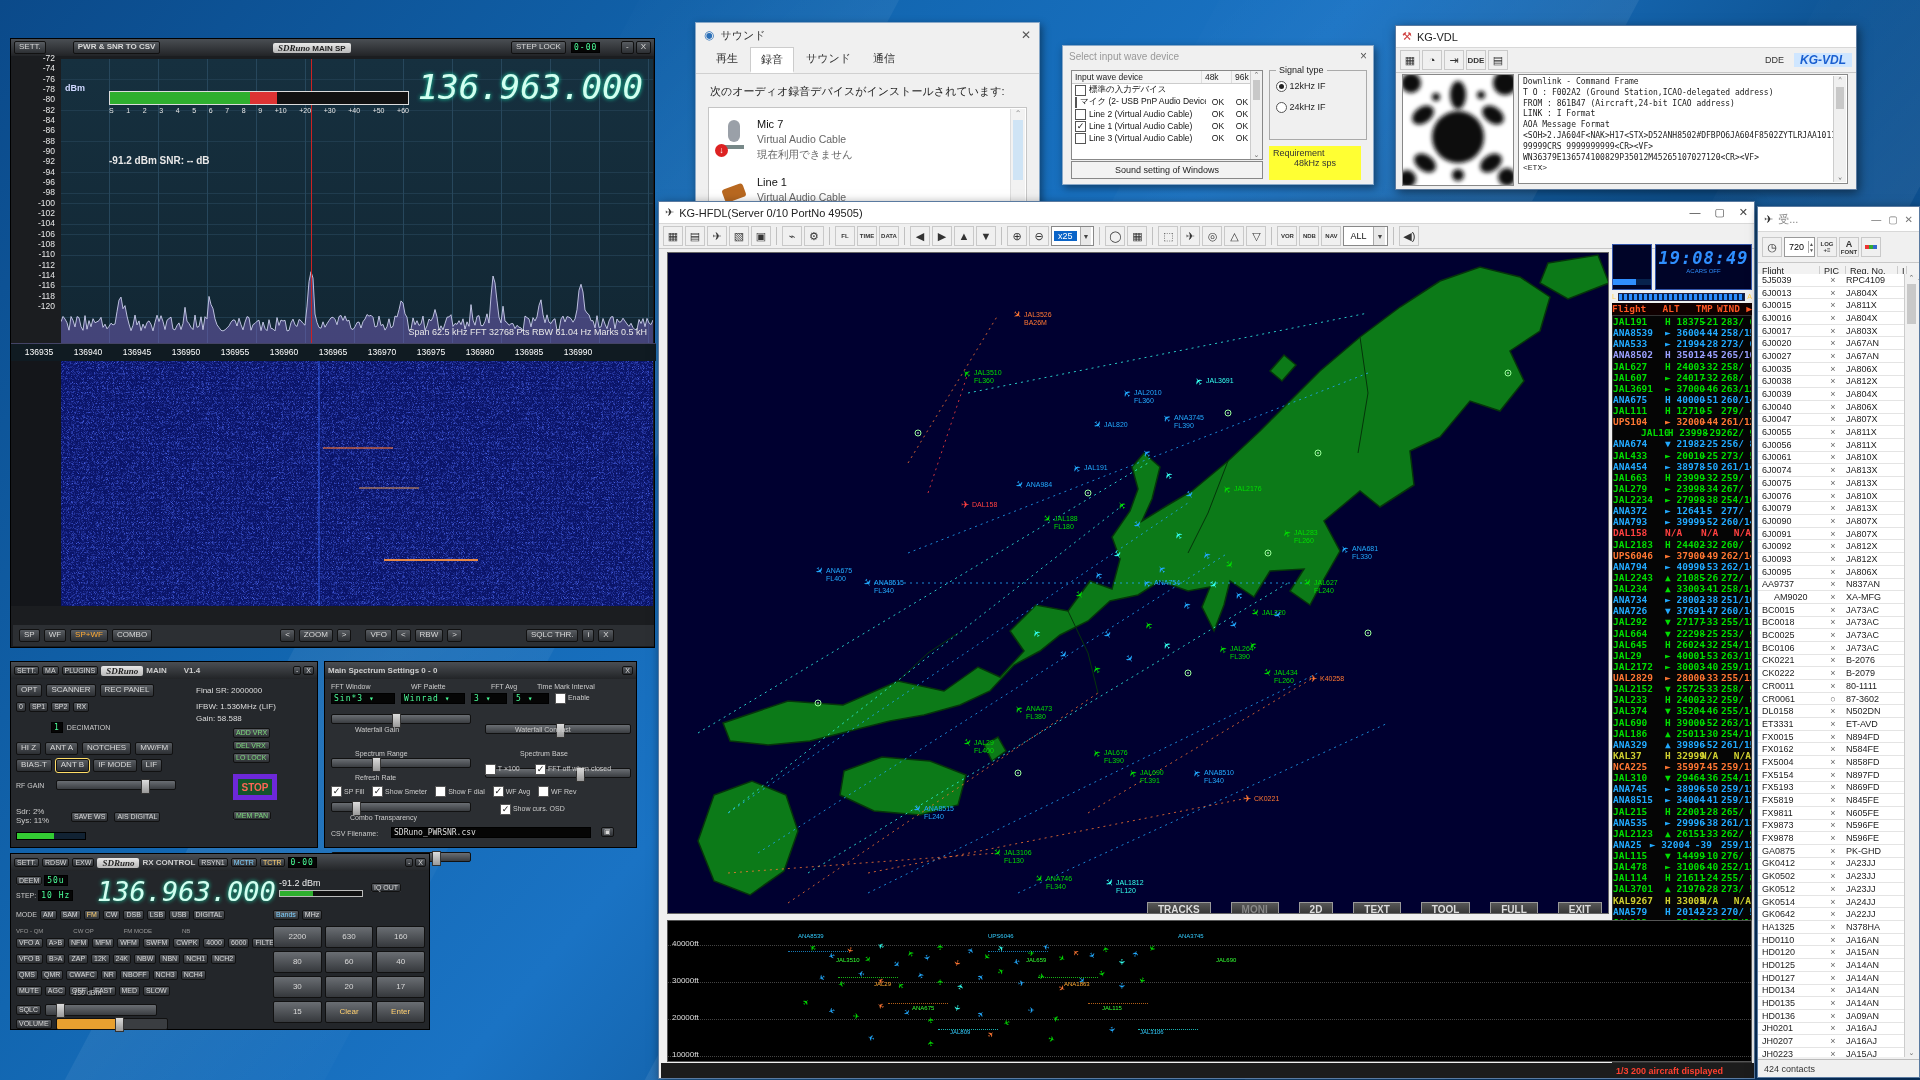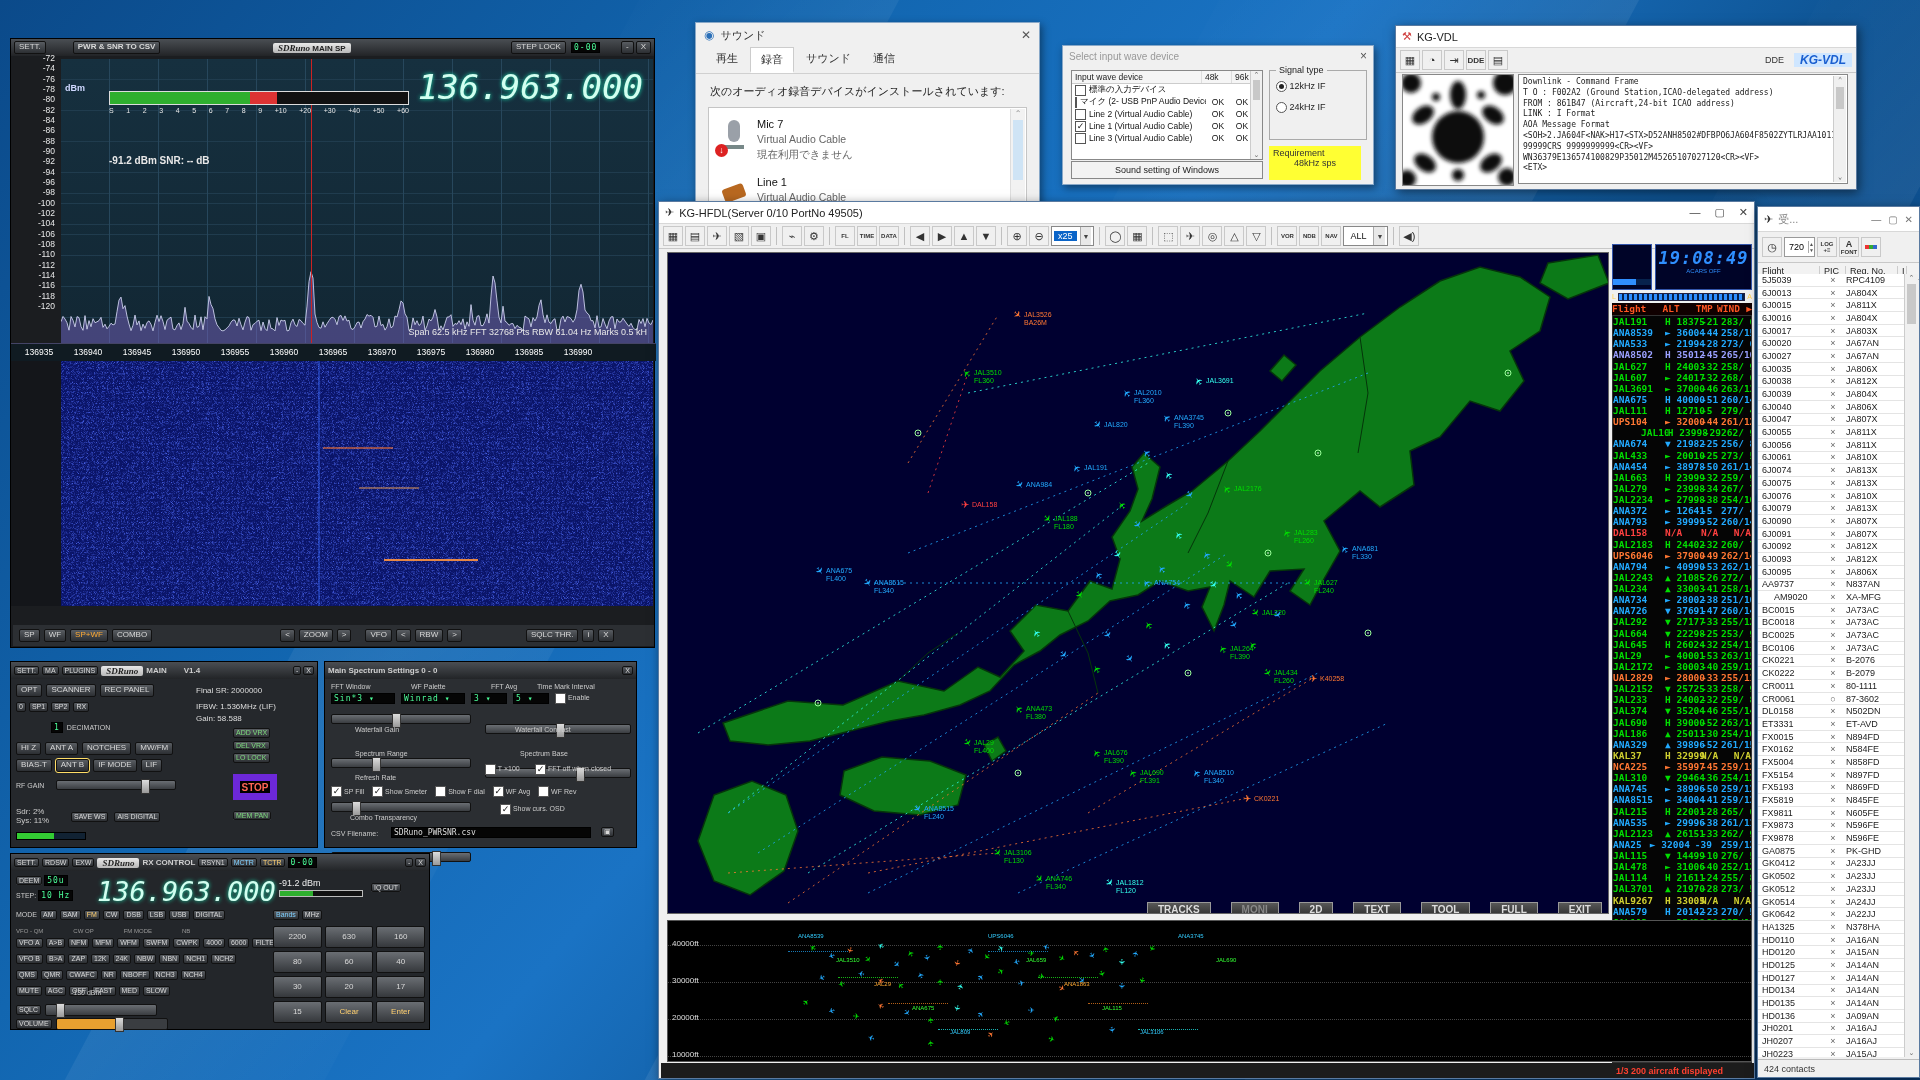--- a/index.html
+++ b/index.html
@@ -346,21 +346,21 @@
     <div style="position:absolute;left:122px;top:48px;width:330px;height:110px;background:#fff;border:1px solid #888;font-family:'DejaVu Sans Mono',monospace;font-size:8px;color:#222;padding:2px 4px;box-sizing:border-box;overflow:hidden;line-height:1.35;" id="kgvdl-text">
       <div style="position:absolute;right:1px;top:1px;width:12px;height:106px;background:#f0f0f0;border-left:1px solid #ccc;font-size:7px;text-align:center;color:#666;">⌃<div style="width:8px;height:22px;background:#c8c8c8;margin:2px auto;"></div><div style="position:absolute;bottom:0;width:100%;">⌄</div></div>
     <div style="white-space: nowrap;">Downlink - Command Frame</div>
         <div style="white-space: nowrap;">T  O : F002A2 (Ground Station,ICAO-delegated address)</div>
         <div style="white-space: nowrap;">FROM : 861B47 (Aircraft,24-bit ICAO address)</div>
         <div style="white-space: nowrap;">LINK : I Format</div>
         <div style="white-space: nowrap;">AOA Message Format</div>
         <div style="white-space: nowrap;">&lt;SOH&gt;2.JA604F&lt;NAK&gt;H17&lt;STX&gt;D52ANH8502#DFBPO6JA604F8502ZYTLRJAA1011!</div>
         <div style="white-space: nowrap;">99999CRS 9999999999&lt;CR&gt;&lt;VF&gt;</div>
         <div style="white-space: nowrap;">WN36379E136574100829P35012M45265107027120&lt;CR&gt;&lt;VF&gt;</div>
-        <div style="white-space: nowrap;">&lt;ETX&gt;</div>
+        <div style="white-space: nowrap; font-family: Liberation Mono, monospace;">&lt;ETX&gt;</div>
       </div>
   </div>
 
   <div class="win kgw" style="left:658px;top:201px;width:1097px;height:878px;z-index:4;">
     <div class="kg-title">
       <span style="color:#333;">✈</span>
       <span>KG-HFDL(Server 0/10 PortNo 49505)</span>
       <span style="margin-left:auto;display:flex;gap:14px;color:#444;font-size:11px;">
         <span>—</span>
         <span>▢</span>
@@ -1165,21 +1165,21 @@
     <div class="abs" style="left:5px;top:97px;display:flex;gap:4px;">
       <span class="sdr-btn">BIAS-T</span>
       <span class="sdr-btn" style="outline:1px solid #ffdd66;">ANT B</span>
       <span class="sdr-btn">IF MODE</span>
       <span class="sdr-btn">LIF</span>
     </div>
     <div class="abs" style="left:5px;top:120px;font-size:7px;color:#ccc;">RF GAIN</div>
     <div class="abs slider" style="left:45px;top:118px;width:120px;">
         <div class="th" style="left:84px;"></div>
       </div>
-    <div class="abs" style="left:222px;top:112px;width:44px;height:26px;background:#000000;border:7px solid #6d28d9;color:#ff6655;font-weight:bold;font-size:10px;display:flex;align-items:center;justify-content:center;">STOP</div>
+    <div class="abs" style="left:222px;top:112px;width:44px;height:26px;background:#14532d;border:5px solid #6d28d9;color:#ff6655;font-weight:bold;font-size:10px;display:flex;align-items:center;justify-content:center;">STOP</div>
     <div class="abs" style="left:222px;top:142px;"><span class="sdr-btn sm grn">MEM PAN</span></div>
     <div class="abs" style="left:5px;top:145px;font-size:8px;color:#ccc;"><span>Sdr: 2%</span><br><span>Sys: 11%</span></div>
     <div class="abs" style="left:60px;top:150px;display:flex;gap:6px;">
       <span class="sdr-btn sm">SAVE WS</span>
       <span class="sdr-btn sm">AIS DIGITAL</span>
     </div>
     <div class="abs" style="left:5px;top:170px;width:70px;height:8px;background:#123;border:1px solid #000;">
         <div style="width:55%;height:100%;background:#3c3;"></div>
       </div>
   </div>

